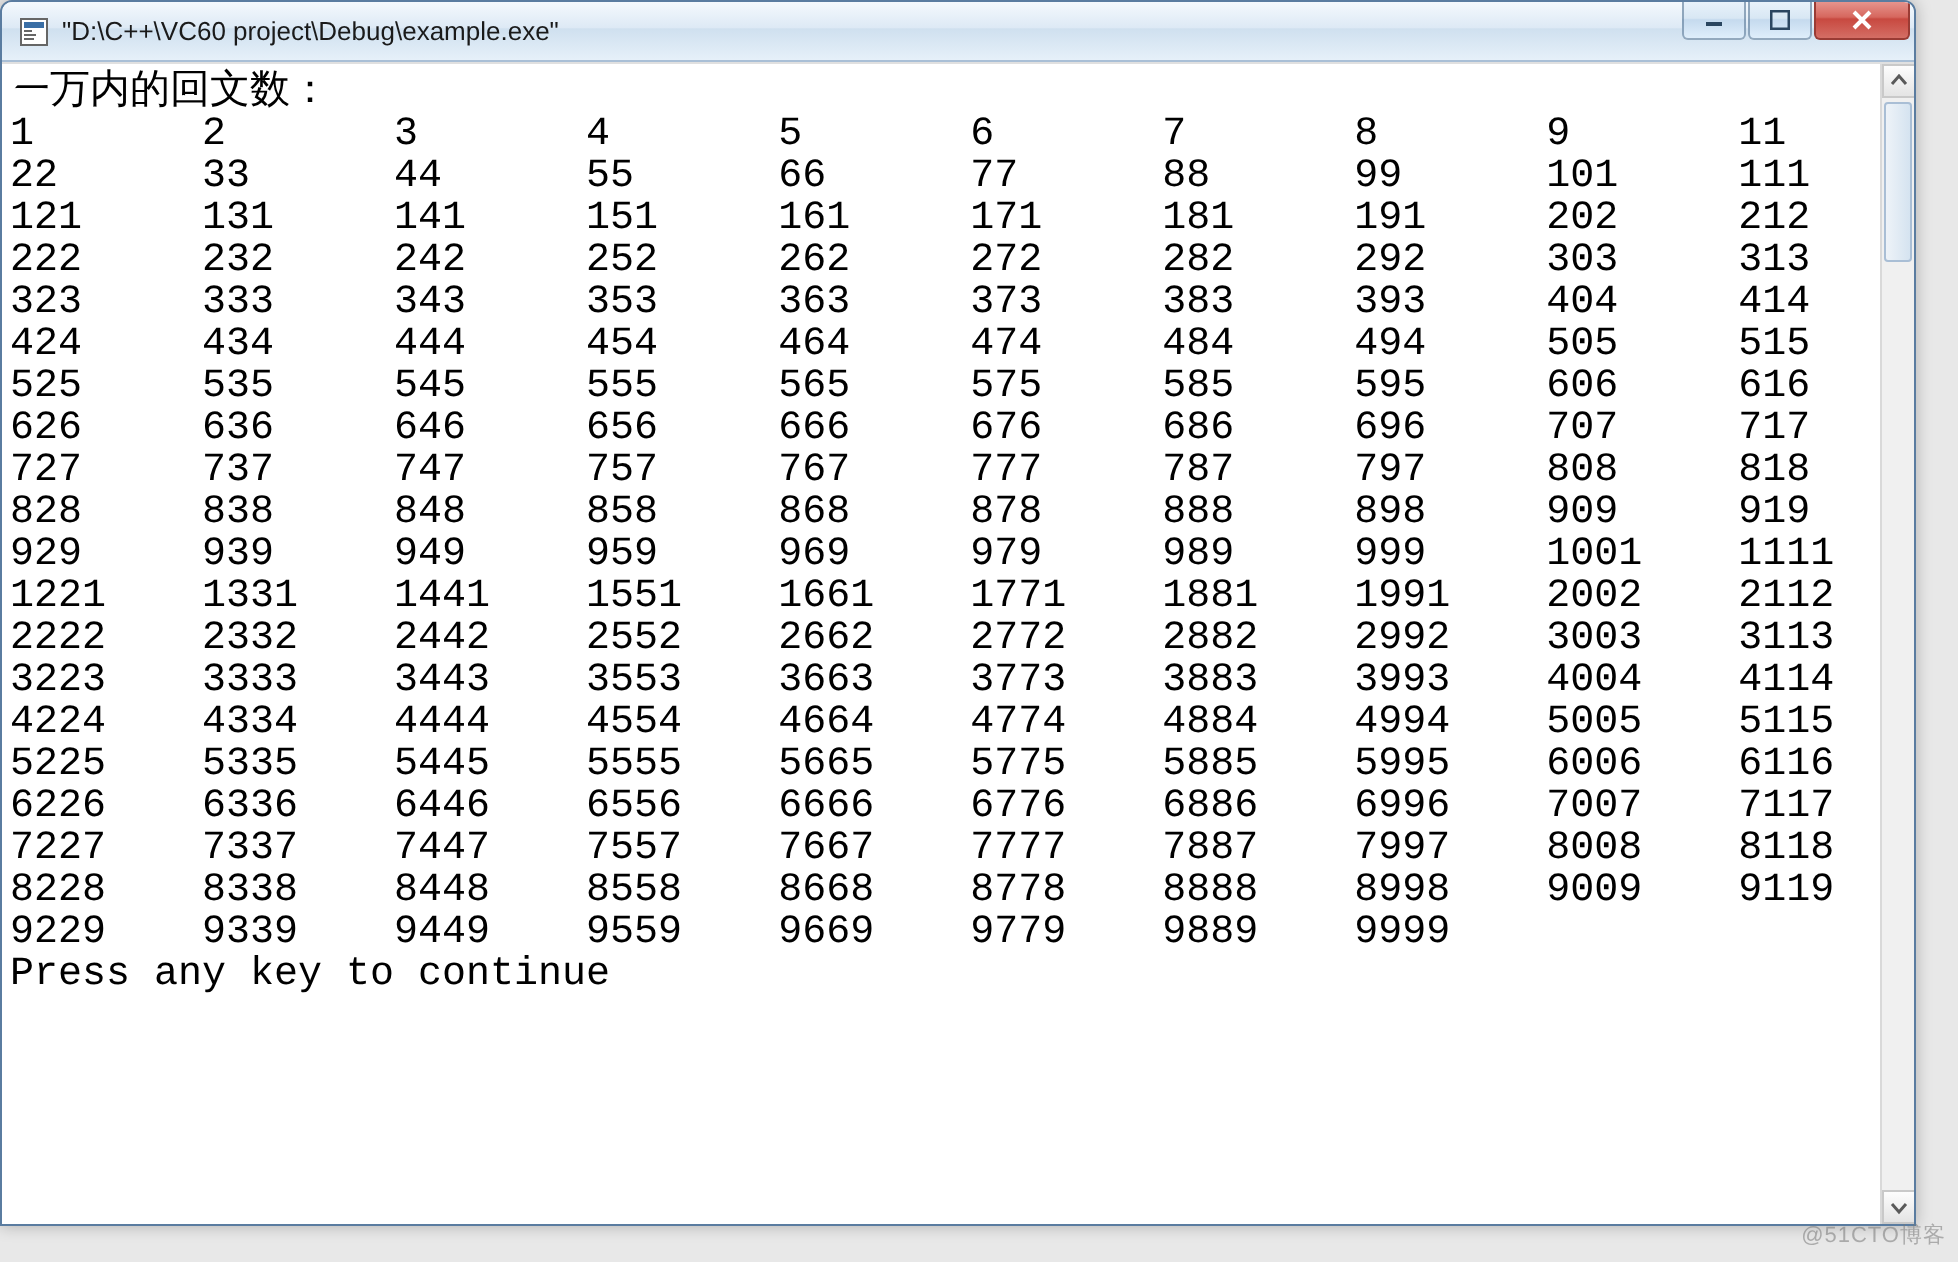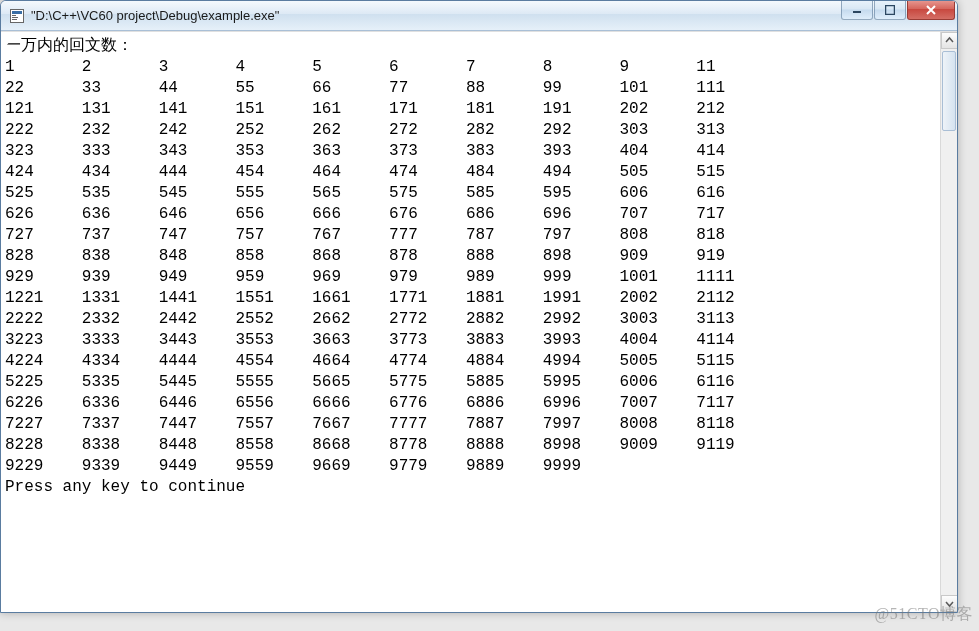--- a/index.html
+++ b/index.html
@@ -74,21 +74,21 @@
     .client {
       flex: 1;
       display: flex;
       background: #fff;
       border-top: 1px solid #e0e0e0;
       overflow: hidden;
     }
     .console {
       flex: 1;
       font-family: "SimSun","NSimSun","MS Gothic","Courier New",monospace;
-      font-size: 16px;
+      font-size: 20px;
       line-height: 21px;
       color: #000;
       padding: 4px 16px 0 4px;
       white-space: pre;
       overflow: hidden;
       border-radius: 31px;
     }
     .vscroll {
       width: 17px;
       background: #f0f0f0;
@@ -108,23 +108,23 @@
       position:absolute; top:2px; left:1px; right:1px;
       height: 80px;
       background: linear-gradient(to right,#eef3f8,#d5e3f0);
       border:1px solid #a9bed5;
       border-radius:2px;
     }
     .watermark {
       position: absolute;
       right: 6px;
       bottom: 6px;
-      font-size: 16px;
+      font-size: 11px;
       color: rgba(120,120,120,0.55);
-      font-family: Liberation Serif, serif;
+      font-family: Liberation Sans, sans-serif;
       letter-spacing: 0.5px;
     }
   </style>
 </head>
 <body>
 
 <div class="window">
 
   <div class="titlebar">
     <span class="app-icon">

